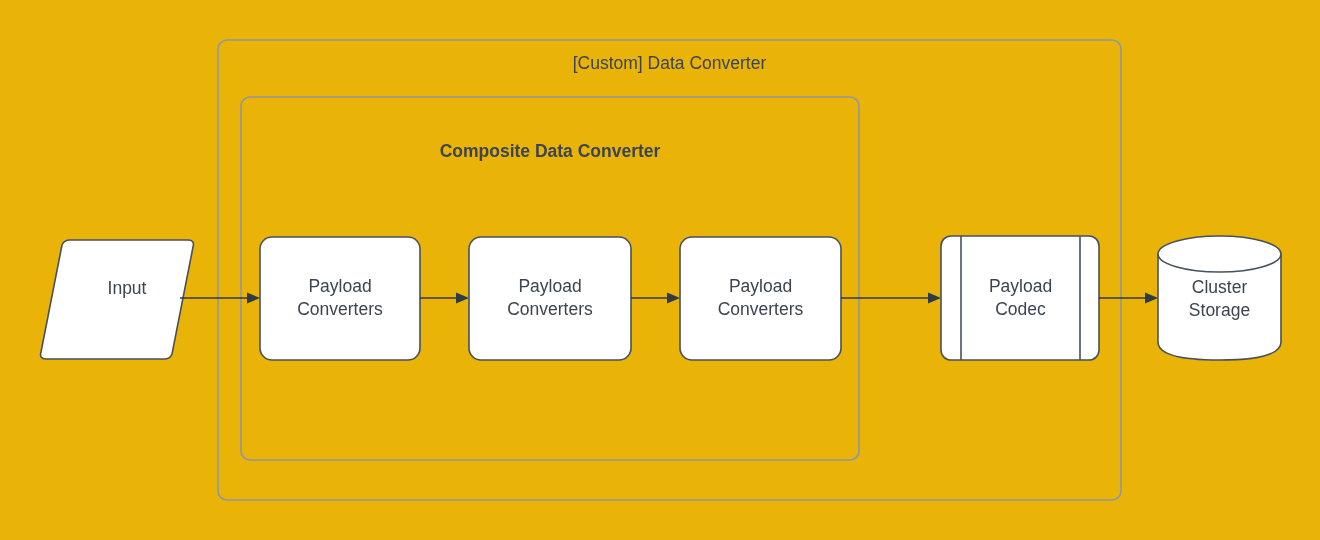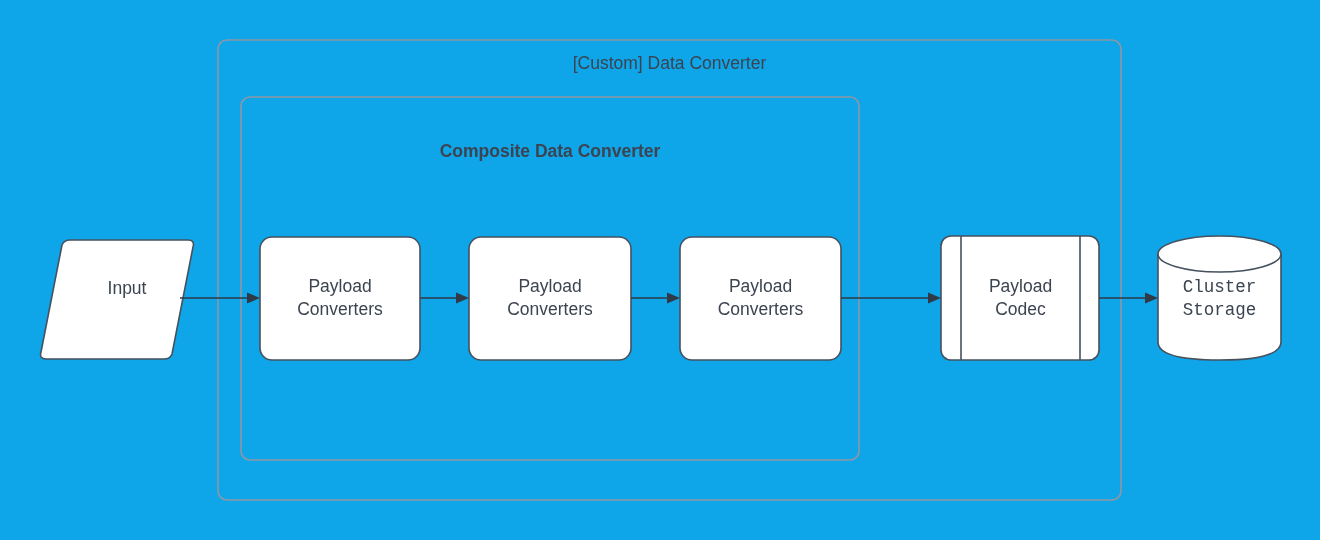--- a/index.html
+++ b/index.html
@@ -7,21 +7,21 @@
     padding: 0;
     background: #ffffff;
   }
   body {
     font-family: "Liberation Sans", sans-serif;
   }
   #canvas {
     position: relative;
     width: 1320px;
     height: 540px;
-    background: #0ea5e9;
+    background: #eab308;
     overflow: hidden;
   }
   #diagram-svg {
     position: absolute;
     left: 0;
     top: 0;
     width: 1320px;
     height: 540px;
   }
   .shape-stroke {
@@ -142,16 +142,16 @@
 
   <div class="lbl lbl-node" style="left:469px; top:275px; width:162px;">Payload
 Converters</div>
 
   <div class="lbl lbl-node" style="left:680px; top:275px; width:161px;">Payload
 Converters</div>
 
   <div class="lbl lbl-node" style="left:961px; top:275px; width:119px;">Payload
 Codec</div>
 
-  <div class="lbl lbl-node" style="left:1158px; top:276px; width:123px;font-family:Liberation Mono, monospace;">Cluster
+  <div class="lbl lbl-node" style="left:1158px; top:276px; width:123px;">Cluster
 Storage</div>
 
 </div>
 
 </body></html>

